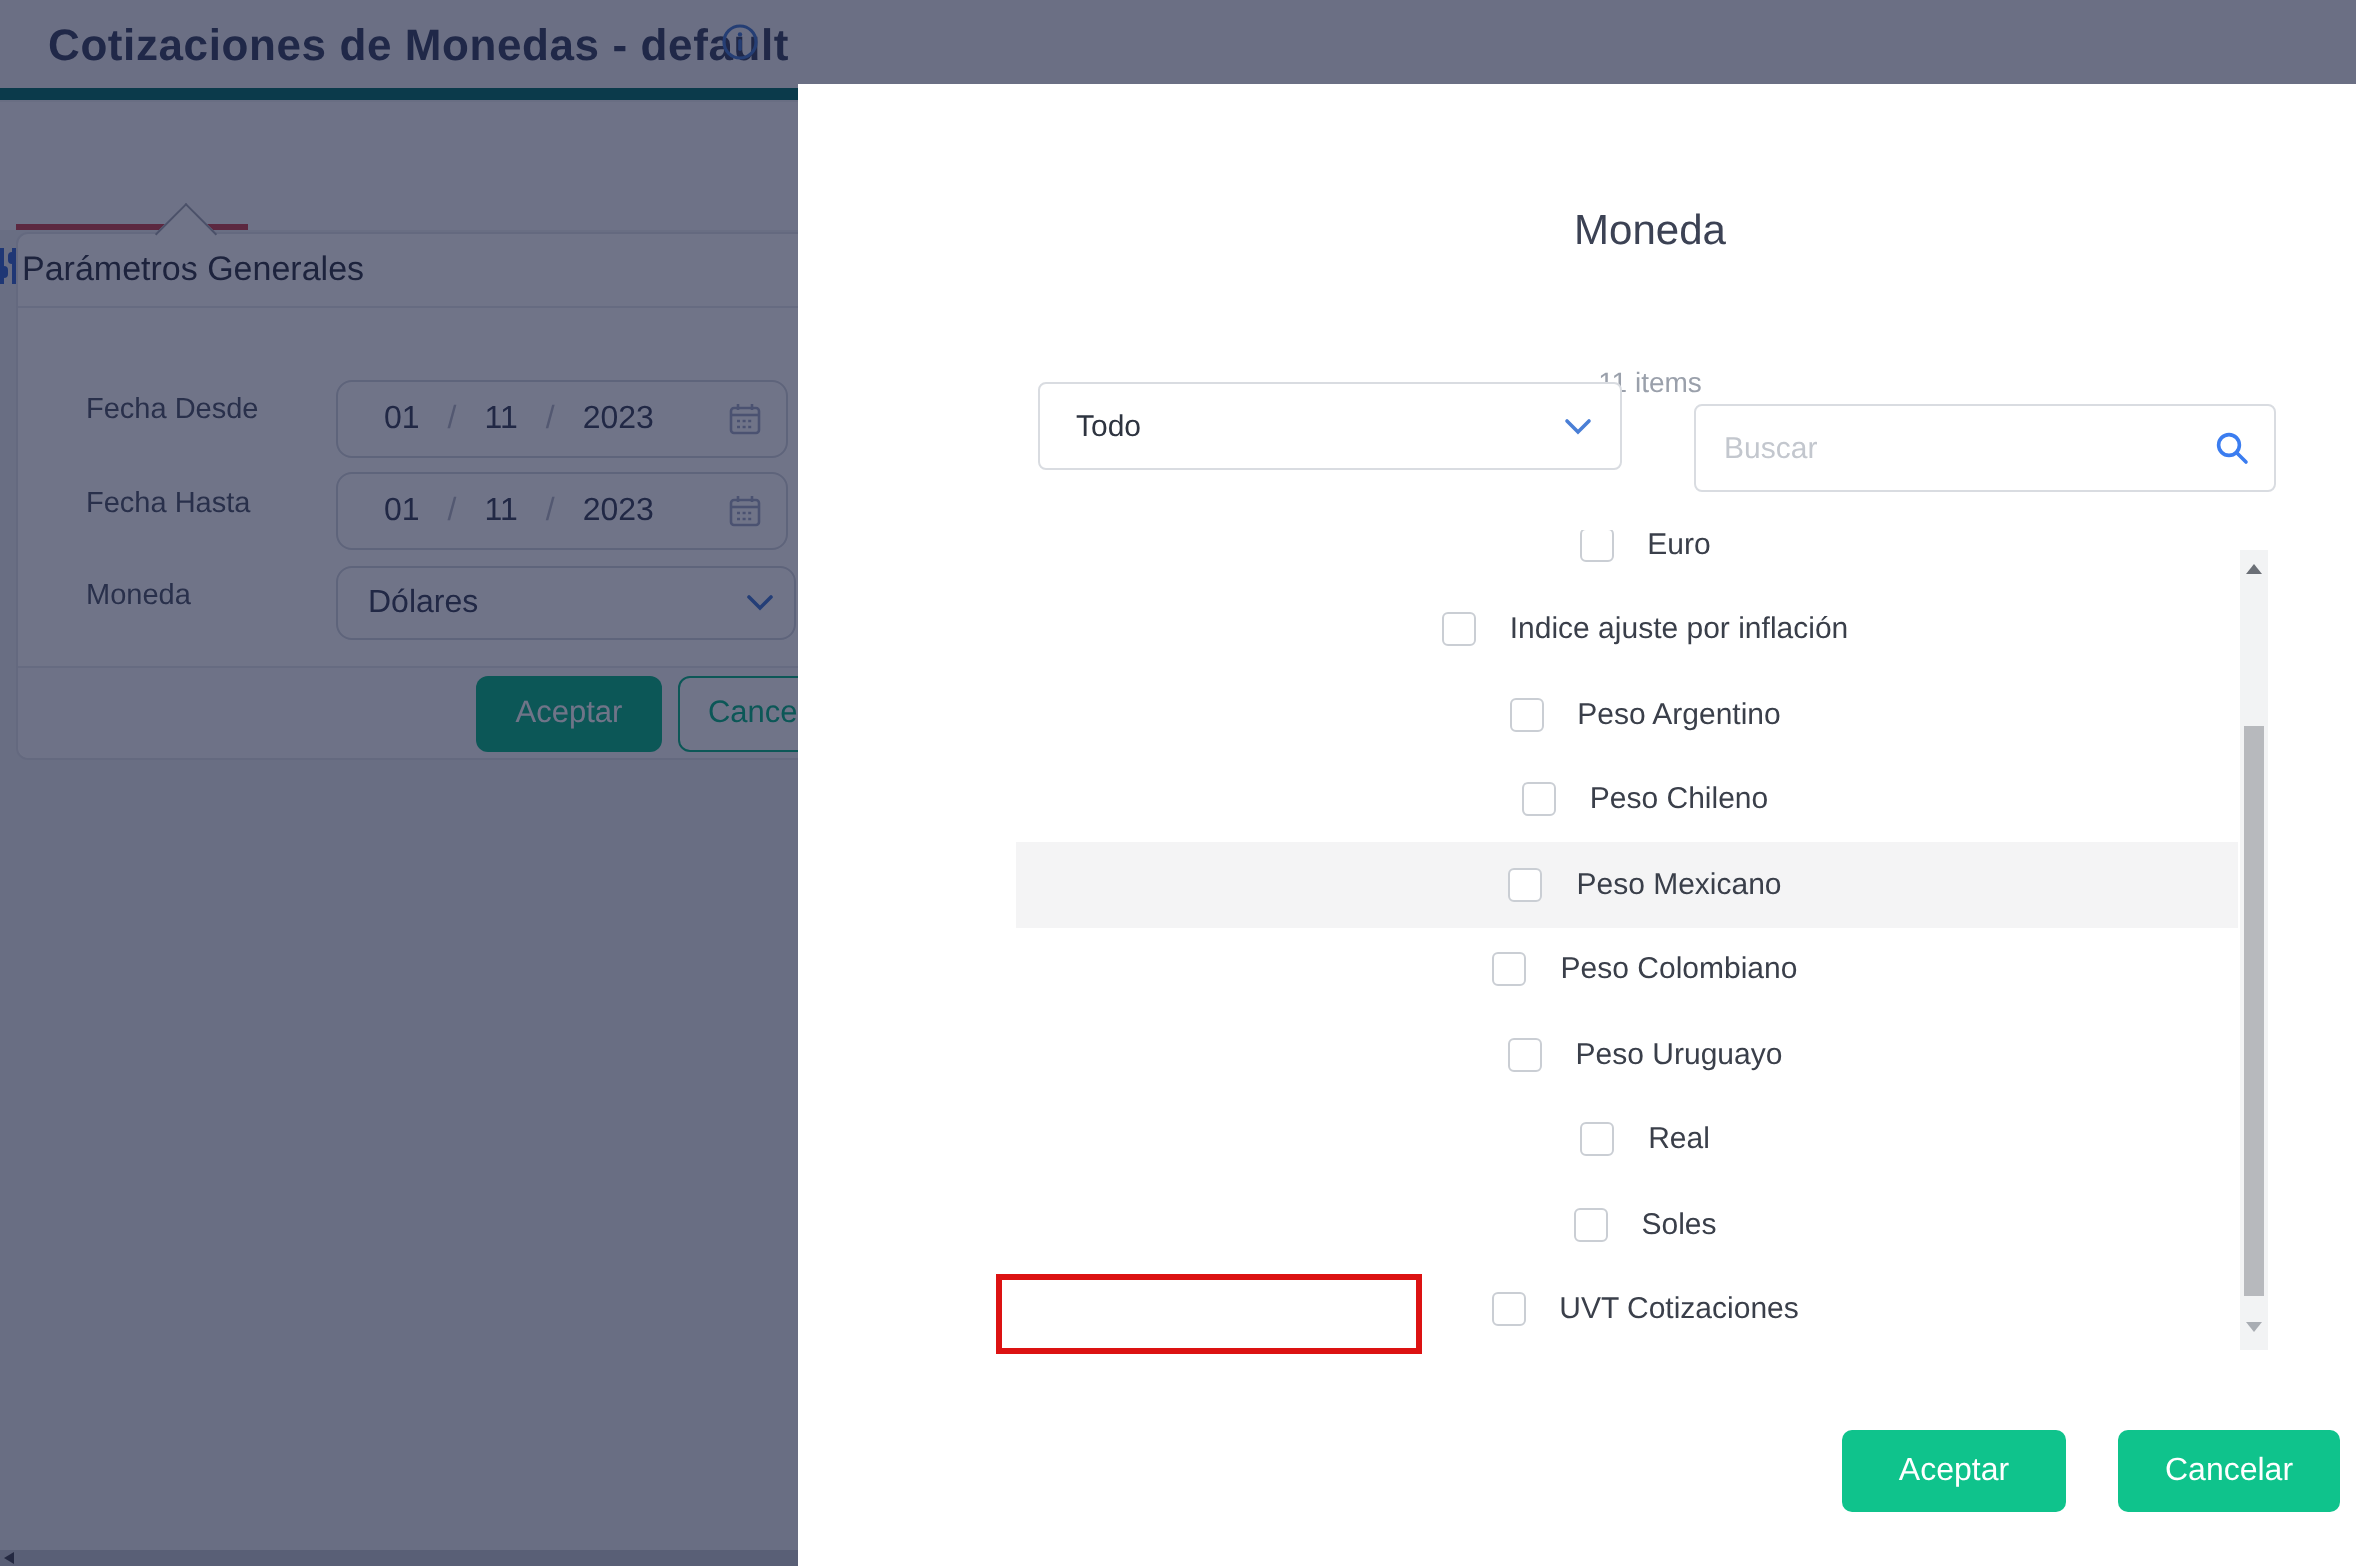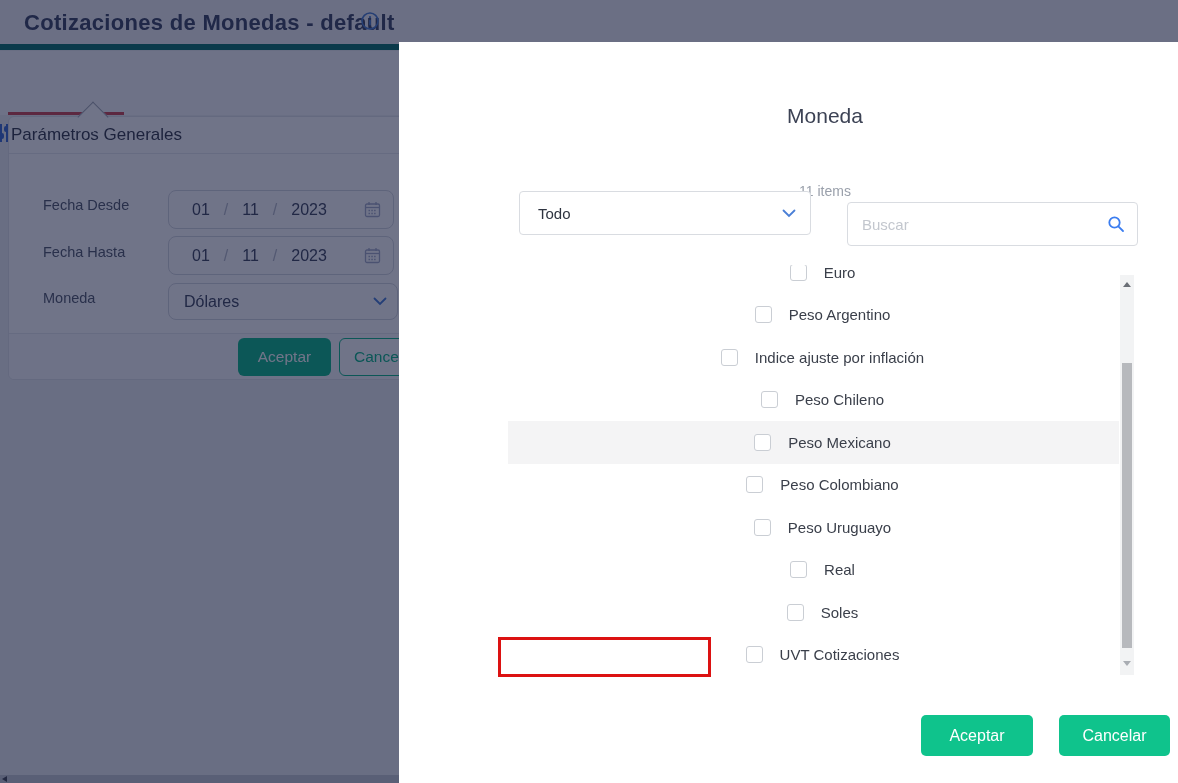--- a/index.html
+++ b/index.html
@@ -193,25 +193,25 @@
     </span>
   </div>
 
   <div id="modal-list">
     <div class="mrow clipped">
         <span class="cbx"></span>
         <span class="mrow-label">Euro</span>
       </div>
     <div class="mrow">
         <span class="cbx"></span>
+        <span class="mrow-label">Indice ajuste por inflación</span>
+      </div>
+    <div class="mrow">
+        <span class="cbx"></span>
         <span class="mrow-label">Peso Argentino</span>
-      </div>
-    <div class="mrow">
-        <span class="cbx"></span>
-        <span class="mrow-label">Indice ajuste por inflación</span>
       </div>
     <div class="mrow">
         <span class="cbx"></span>
         <span class="mrow-label">Peso Chileno</span>
       </div>
     <div class="mrow highlight">
         <span class="cbx"></span>
         <span class="mrow-label">Peso Mexicano</span>
       </div>
     <div class="mrow">

